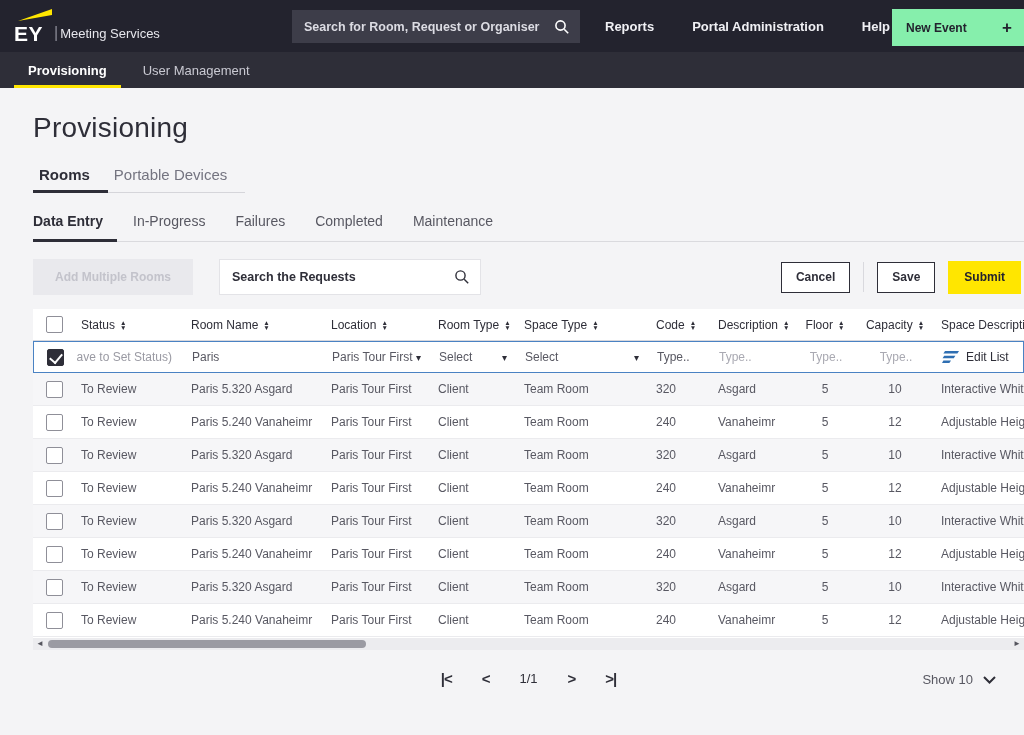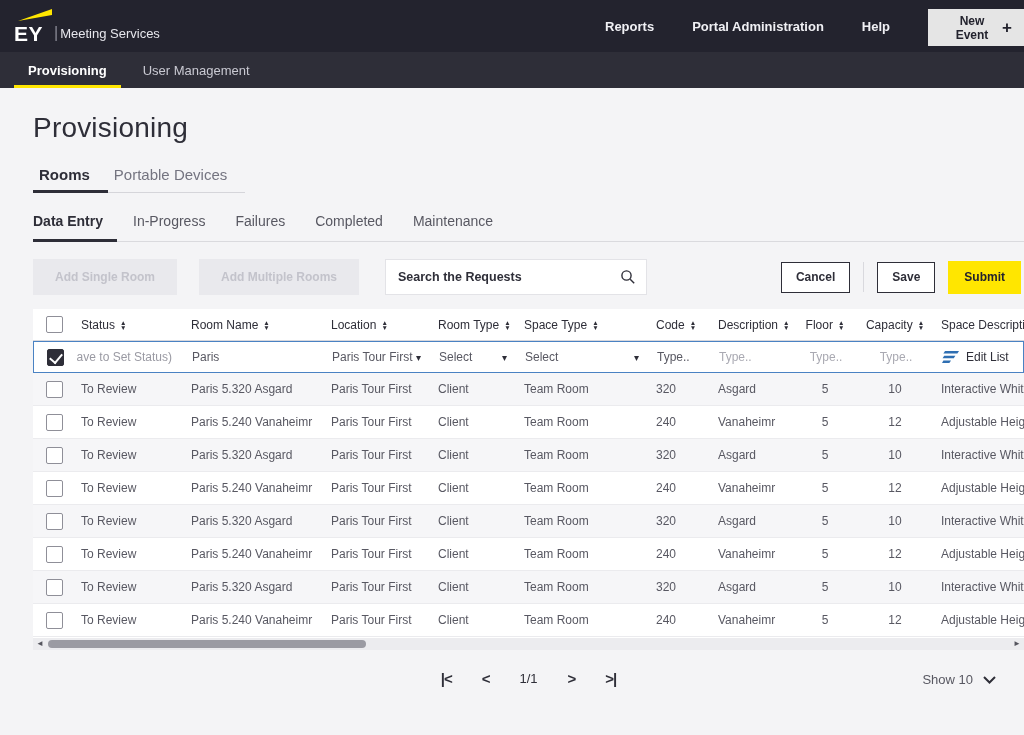--- a/index.html
+++ b/index.html
@@ -12,21 +12,21 @@
   .ey-logo { display:flex; flex-direction:column; align-items:flex-start; line-height:1; }
   .ey-beam { margin-left:4px; margin-bottom:2px; }
   .ey-text { color:#fff; font-weight:700; font-size:21px; letter-spacing:0.5px; }
   .brand-divider { color:#8b8b96; font-size:16px; padding:0 2px 2px 2px; }
   .app-name { color:#e6e6ec; font-size:13px; padding-bottom:3px; }
   .hdr-search { position:absolute; left:292px; top:10px; width:288px; height:33px; background:#3d3d49; display:flex; align-items:center; padding:0 10px 0 12px; }
   .hdr-search input { flex:1; background:transparent; border:none; outline:none; color:#e3e3ea; font-size:12.5px; font-weight:700; font-family:inherit; }
   .hdr-search input::placeholder { color:#dcdce3; opacity:1; }
   .hdr-links { position:absolute; right:134px; top:0; height:52px; display:flex; align-items:center; gap:38px; }
   .hdr-link { color:#f0f0f4; font-size:13px; font-weight:700; cursor:pointer; white-space:nowrap; }
-  .new-event { position:absolute; right:0; top:9px; width:96px; height:37px; background:#e5e5e5; border:none; display:flex; align-items:center; justify-content:space-between; padding:0 12px 0 14px; font-weight:700; font-size:13px; color:#23232e; cursor:pointer; font-family:inherit; }
+  .new-event { position:absolute; right:0; top:9px; width:132px; height:37px; background:#86efac; border:none; display:flex; align-items:center; justify-content:space-between; padding:0 12px 0 14px; font-weight:700; font-size:13px; color:#23232e; cursor:pointer; font-family:inherit; }
   .new-event .plus { font-size:17px; font-weight:700; }
 
   
   .navbar { height:36px; background:#2e2e38; display:flex; align-items:stretch; padding-left:14px; gap:8px; }
   .nav-item { display:flex; align-items:center; padding:0 14px; font-size:13px; color:#c9c9d2; cursor:pointer; position:relative; }
   .nav-item.active { color:#fff; font-weight:700; }
   .nav-item.active::after { content:""; position:absolute; left:0; right:0; bottom:0; height:3px; background:#ffe600; }
 
   
   .page { padding-left:33px; }
@@ -98,20 +98,27 @@
   <div class="brand">
     <div class="ey-logo">
       <svg class="ey-beam" width="34" height="12" viewBox="0 0 34 12">
           <polygon points="0,12 34,0 34,6 0,12" fill="#ffe600"></polygon>
         </svg>
       <span class="ey-text">EY</span>
     </div>
     <span class="brand-divider">|</span>
     <span class="app-name">Meeting Services</span>
   </div>
+  <div class="hdr-search">
+    <input type="text" placeholder="Search for Room, Request or Organiser" style="">
+    <svg width="16" height="16" viewBox="0 0 16 16">
+        <circle cx="6.5" cy="6.5" r="4.6" fill="none" stroke="#fff" stroke-width="1.6"></circle>
+        <line x1="10.2" y1="10.2" x2="14.2" y2="14.2" stroke="#fff" stroke-width="1.6"></line>
+      </svg>
+  </div>
   <div class="hdr-links">
     <span class="hdr-link">Reports</span>
     <span class="hdr-link">Portal Administration</span>
     <span class="hdr-link">Help</span>
   </div>
   <button class="new-event btn">
     <span>New Event</span>
     <span class="plus">+</span>
   </button>
 </div>
@@ -135,21 +142,20 @@
 
   <div class="subtabs">
     <div class="subtab active">Data Entry</div>
     <div class="subtab">In-Progress</div>
     <div class="subtab">Failures</div>
     <div class="subtab">Completed</div>
     <div class="subtab">Maintenance</div>
   </div>
 
   <div class="toolbar">
-    <button class="btn btn-disabled" disabled="">Add Single Room</button>
     <button class="btn btn-disabled" disabled="">Add Multiple Rooms</button>
     <div class="req-search">
       <input type="text" placeholder="Search the Requests" style="">
       <svg width="16" height="16" viewBox="0 0 16 16">
           <circle cx="6.5" cy="6.5" r="4.6" fill="none" stroke="#2e2e38" stroke-width="1.4"></circle>
           <line x1="10.2" y1="10.2" x2="14.2" y2="14.2" stroke="#2e2e38" stroke-width="1.4"></line>
         </svg>
     </div>
     <div class="toolbar-right">
       <button class="btn btn-outline">Cancel</button>

